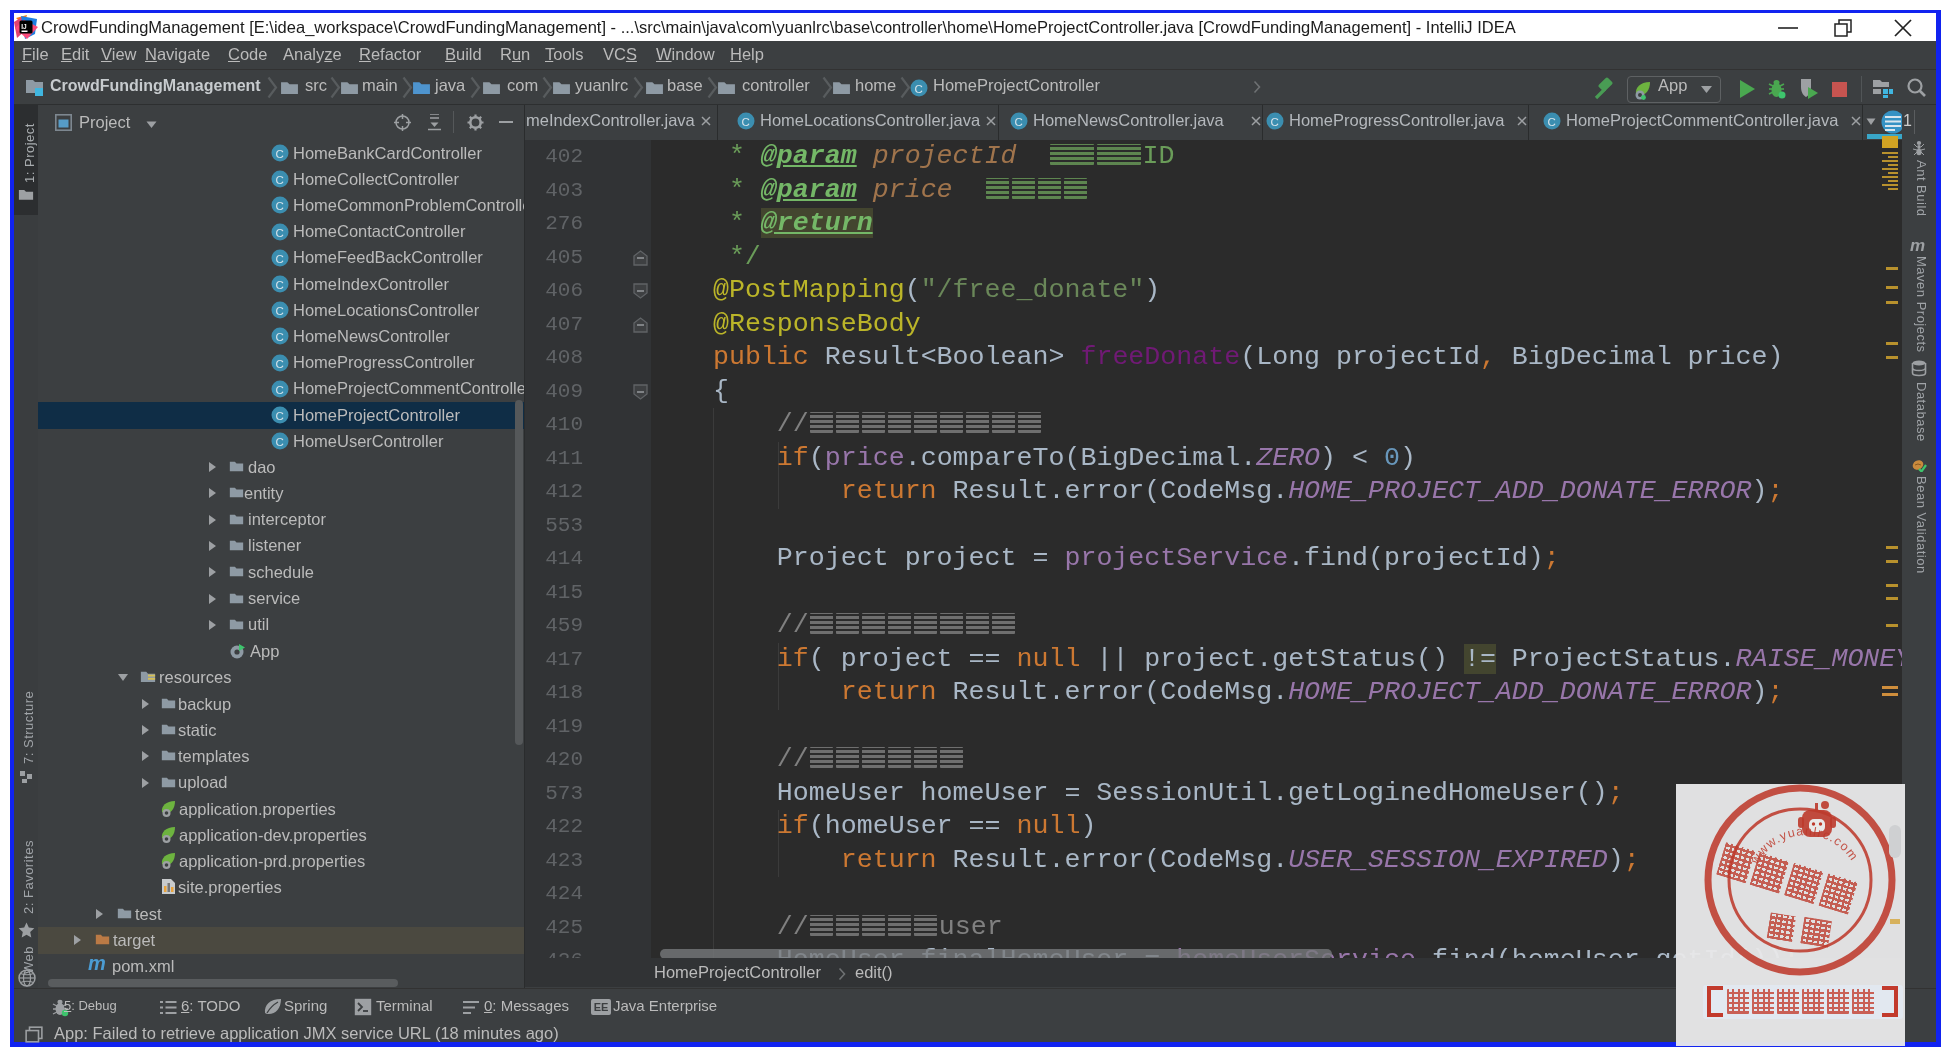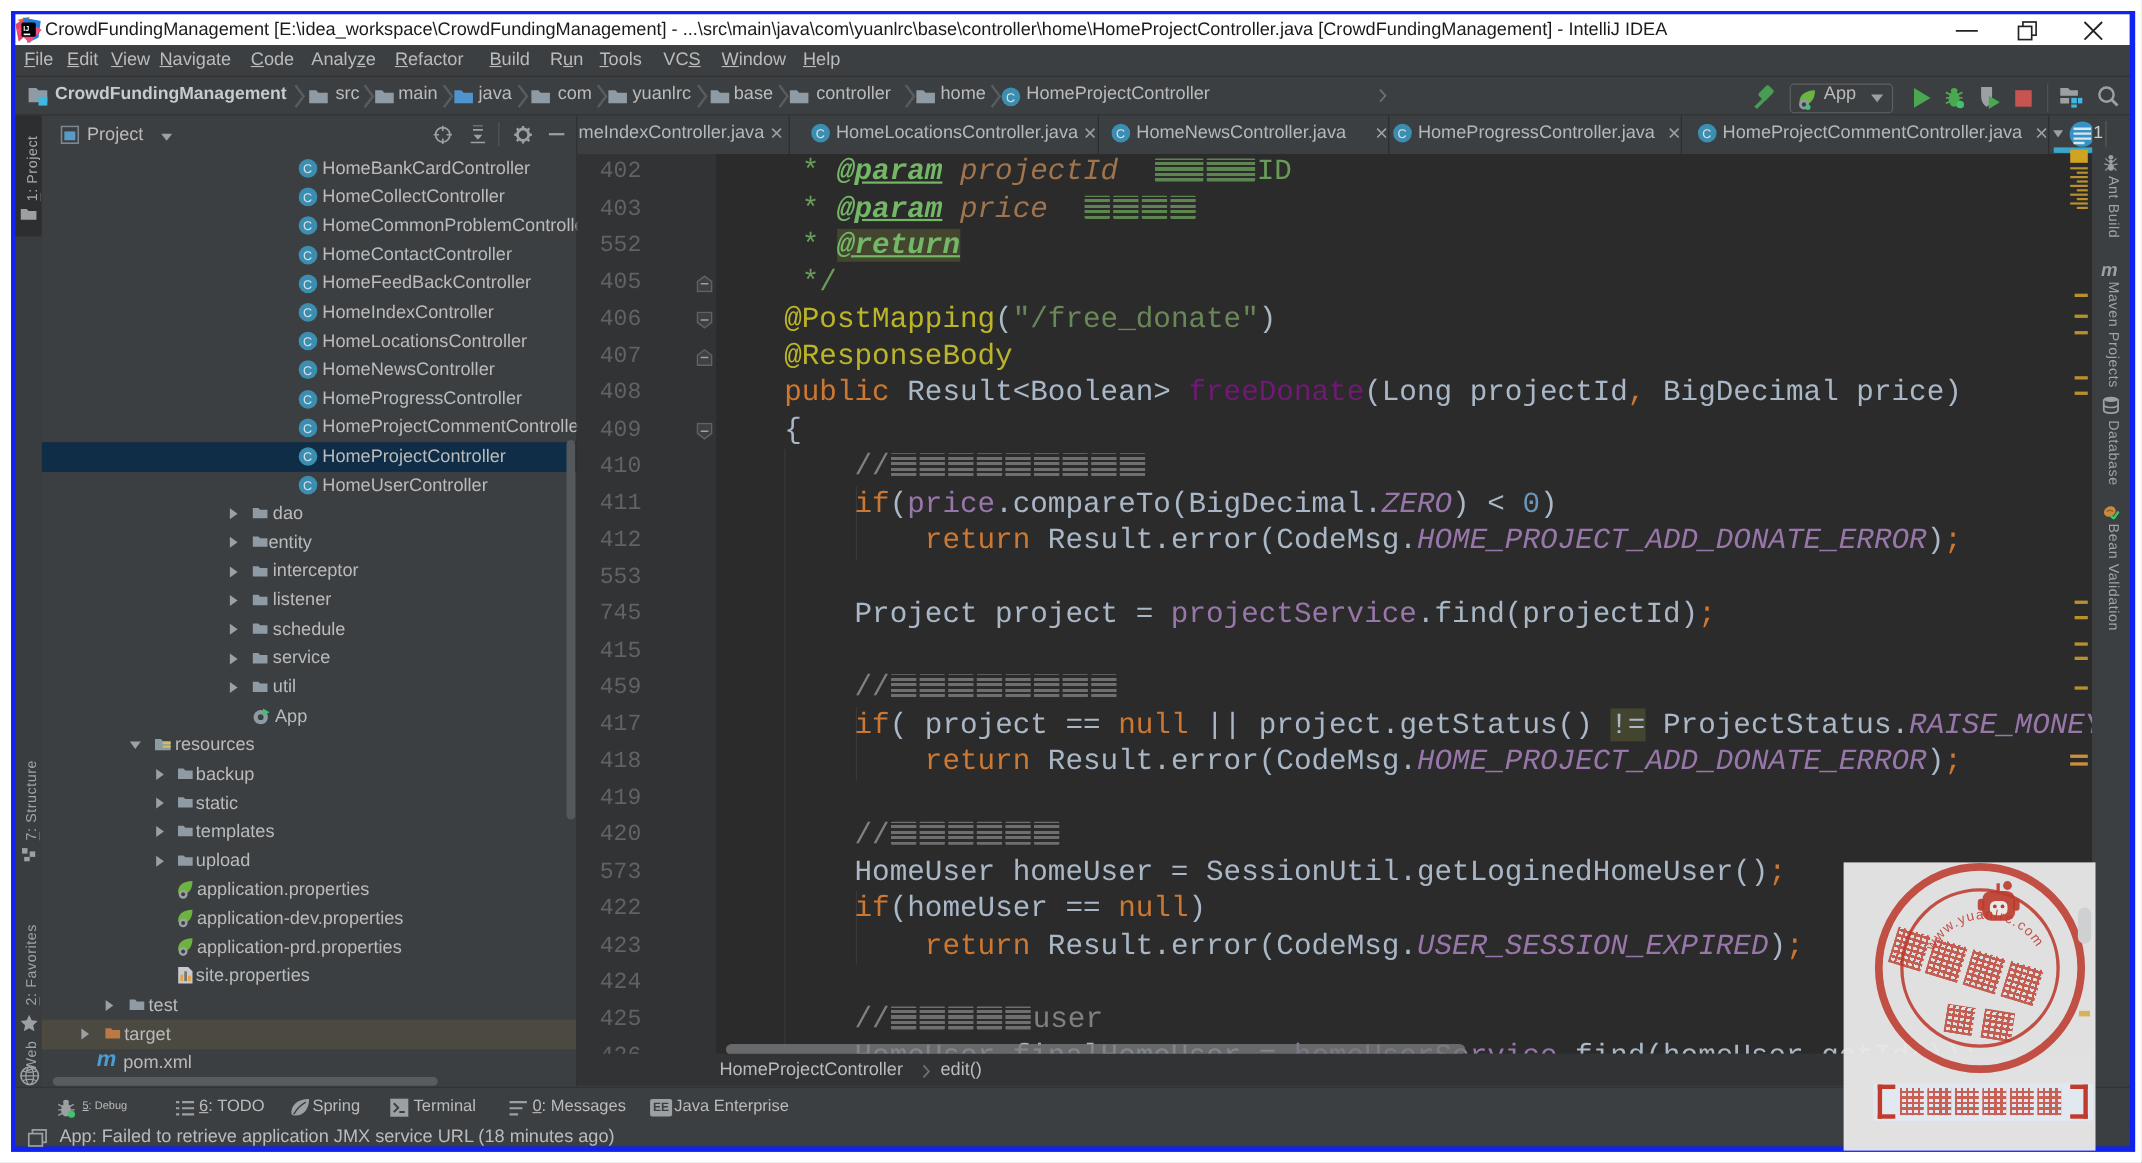--- a/index.html
+++ b/index.html
@@ -478,31 +478,31 @@
 <circle cx="12" cy="12" r="11.5" fill="#3592c4"></circle>
 <path d="M4 7 h16 M4 11.5 h16 M4 16 h16 M4 20 h10" stroke="#d9e6ee" stroke-width="2.2"></path>
   </svg>
 <div class="abs" style="left:1903px;top:112px;height:22px;color:#ccc;font-size:16px;z-index:6">1</div>
 <div class="abs" style="left:1914px;top:110px;width:1px;height:24px;background:#5a5d5f;z-index:6"></div>
 <div class="abs" style="left:1867px;top:134px;width:38px;height:5px;background:#39a7c9"></div>
 <div class="abs" style="left:525px;top:140px;width:126px;height:818px;background:#313335"></div>
 <div class="abs" style="left:651px;top:140px;width:1251px;height:818px;background:#2b2b2b;overflow:hidden"></div>
 <div class="ln" style="left:520px;top:140.0px">402</div>
 <div class="ln" style="left:520px;top:173.52px">403</div>
-<div class="ln" style="left:520px;top:207.04000000000002px">552</div>
+<div class="ln" style="left:520px;top:207.04000000000002px">276</div>
 <div class="ln" style="left:520px;top:240.56px">405</div>
 <div class="ln" style="left:520px;top:274.08000000000004px">406</div>
 <div class="ln" style="left:520px;top:307.6px">407</div>
 <div class="ln" style="left:520px;top:341.12px">408</div>
 <div class="ln" style="left:520px;top:374.64px">409</div>
 <div class="ln" style="left:520px;top:408.16px">410</div>
 <div class="ln" style="left:520px;top:441.68px">411</div>
 <div class="ln" style="left:520px;top:475.20000000000005px">412</div>
 <div class="ln" style="left:520px;top:508.72px">553</div>
-<div class="ln" style="left:520px;top:542.24px">745</div>
+<div class="ln" style="left:520px;top:542.24px">414</div>
 <div class="ln" style="left:520px;top:575.76px">415</div>
 <div class="ln" style="left:520px;top:609.28px">459</div>
 <div class="ln" style="left:520px;top:642.8000000000001px">417</div>
 <div class="ln" style="left:520px;top:676.32px">418</div>
 <div class="ln" style="left:520px;top:709.84px">419</div>
 <div class="ln" style="left:520px;top:743.36px">420</div>
 <div class="ln" style="left:520px;top:776.8800000000001px">573</div>
 <div class="ln" style="left:520px;top:810.4000000000001px">422</div>
 <div class="ln" style="left:520px;top:843.9200000000001px">423</div>
 <div class="ln" style="left:520px;top:877.44px">424</div>
@@ -603,21 +603,21 @@
     <path d="M1.5 1.5 L6.5 7 L1.5 12.5" stroke="#6e7173" stroke-width="1.6" fill="none"></path>
   </svg>
 <div class="abs ui" style="left:855px;top:963px;height:22px">edit()</div>
 <div class="abs" style="left:14px;top:988px;width:1922px;height:33px;background:#3c3f41;border-top:1px solid #323232"></div>
 <svg class="abs" style="left:51px;top:998px" width="19" height="19" viewBox="0 0 19 19">
 <ellipse cx="9" cy="11" rx="4.5" ry="6" fill="#9da0a3"></ellipse>
     <ellipse cx="9" cy="4" rx="2.6" ry="2.2" fill="#9da0a3"></ellipse>
 <path d="M2 6 L6 8 M2 11 h4 M2 16 L6 14 M16 6 L12 8 M17 11 h-4 M16 16 L12 14" stroke="#9da0a3" stroke-width="1.3"></path>
 <circle cx="14" cy="15" r="3.2" fill="#3ec46d"></circle>
   </svg>
-<div class="abs ui" style="left:75px;top:997px;height:18px;font-size:10px;line-height:18px"><u>5</u>: Debug</div>
+<div class="abs ui" style="left:64px;top:997px;height:18px;font-size:13px;line-height:18px"><u>5</u>: Debug</div>
 <svg class="abs" style="left:160px;top:1000px" width="17" height="15" viewBox="0 0 17 15">
     <path d="M0 2 h3 M0 7.5 h3 M0 13 h3 M5.5 2 h11 M5.5 7.5 h11 M5.5 13 h11" stroke="#9da0a3" stroke-width="2"></path>
   </svg>
 <div class="abs ui" style="left:181px;top:997px;height:18px;font-size:15px;line-height:18px"><u>6</u>: TODO</div>
 <svg class="abs" style="left:263px;top:998px" width="19" height="18" viewBox="0 0 19 18">
     <path d="M2 15 C1 7 7 1 18 1 C18 11 12 17 4 16 z" fill="#9da0a3"></path>
     <path d="M4 15 Q8 8 15 4" stroke="#3c3f41" stroke-width="1.3" fill="none"></path>
   </svg>
 <div class="abs ui" style="left:284px;top:997px;height:18px;font-size:15px;line-height:18px">Spring</div>
 <svg class="abs" style="left:354px;top:998px" width="18" height="18" viewBox="0 0 18 18">

